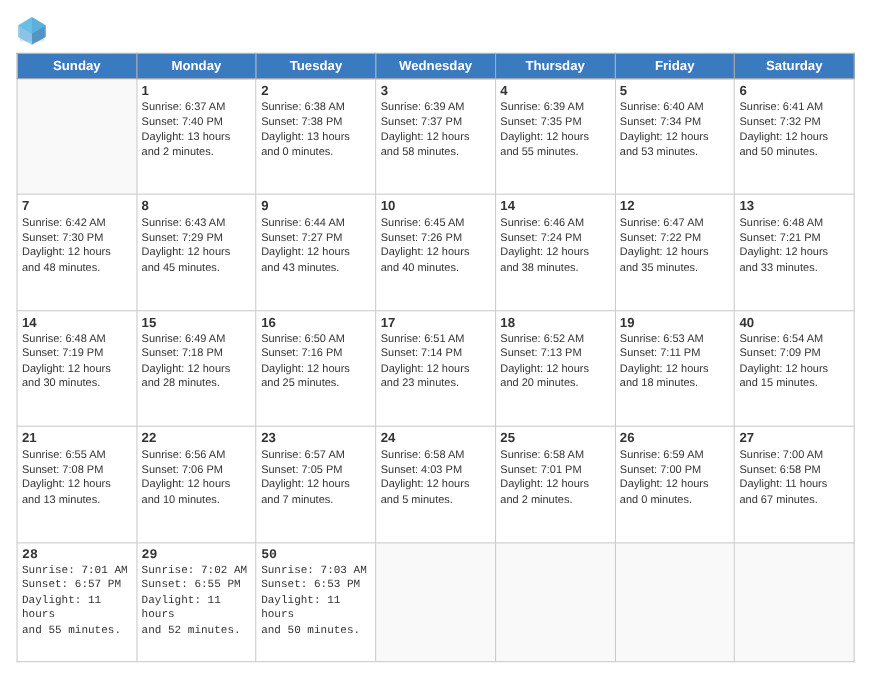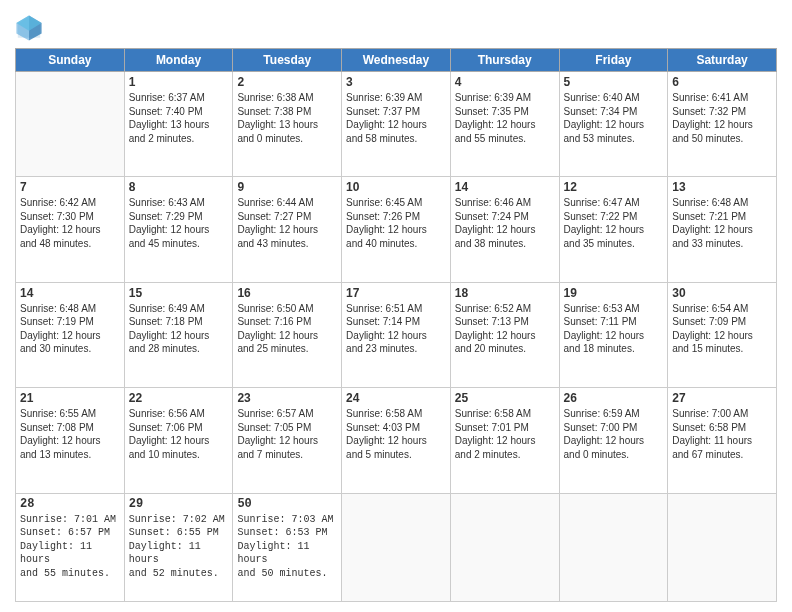--- a/index.html
+++ b/index.html
@@ -272,21 +272,21 @@
             <span class="cell-line">and 20 minutes.</span>
           </td>
           <td>
             <span class="day-number">19</span>
             <span class="cell-line">Sunrise: 6:53 AM</span>
             <span class="cell-line">Sunset: 7:11 PM</span>
             <span class="cell-line">Daylight: 12 hours</span>
             <span class="cell-line">and 18 minutes.</span>
           </td>
           <td>
-            <span class="day-number">30</span>
+            <span class="day-number">40</span>
             <span class="cell-line">Sunrise: 6:54 AM</span>
             <span class="cell-line">Sunset: 7:09 PM</span>
             <span class="cell-line">Daylight: 12 hours</span>
             <span class="cell-line">and 15 minutes.</span>
           </td>
         </tr>
         <tr>
           <td>
             <span class="day-number">21</span>
             <span class="cell-line">Sunrise: 6:55 AM</span>

